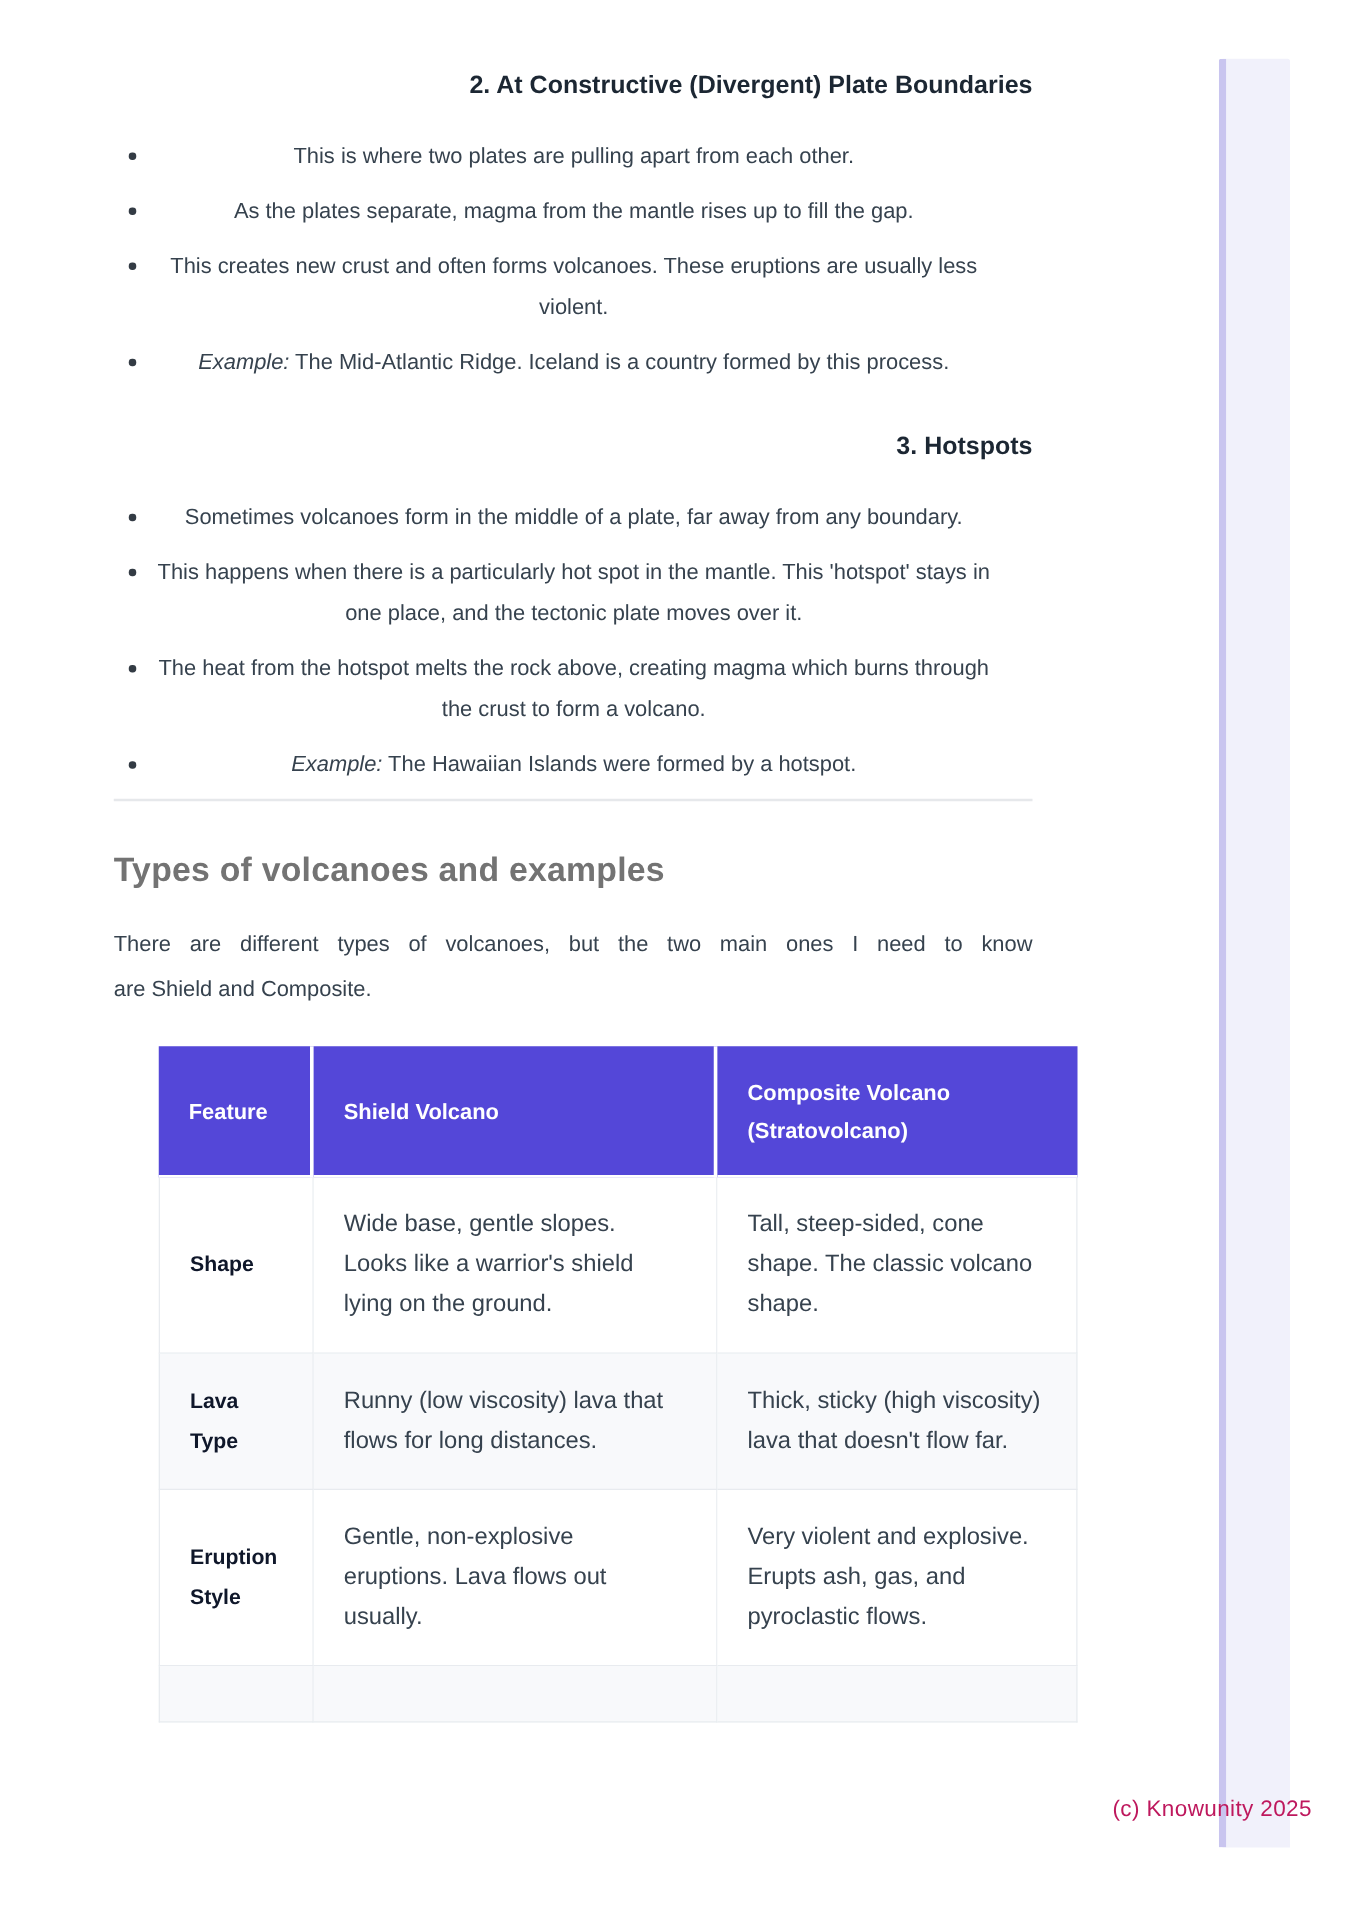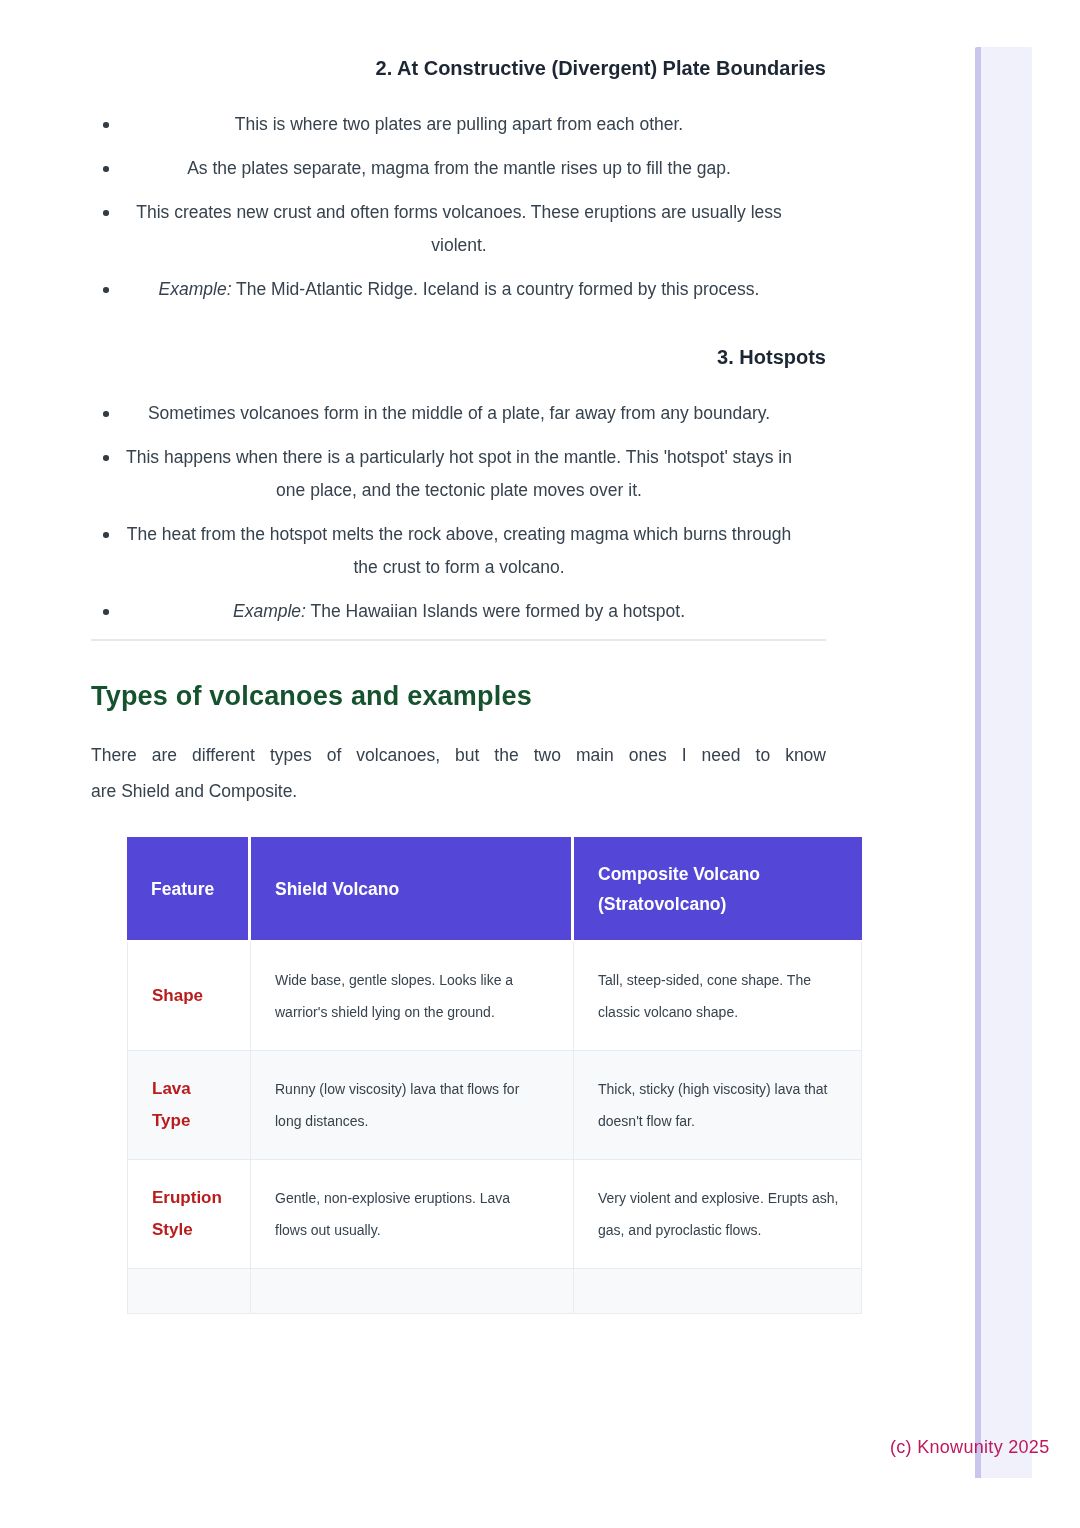--- a/index.html
+++ b/index.html
@@ -53,21 +53,21 @@
     margin-top: 10px;
     height: 2px;
     background: #e6e8eb;
     width: 100%;
   }
   h2.types-heading {
     margin: 38px 0 0 0;
     font-size: 27px;
     line-height: 34px;
     font-weight: 700;
-    color: #14532d;
+    color: #737373;
     letter-spacing: 0.2px;
   }
   p.intro {
     margin: 24px 0 0 0;
     font-size: 17.5px;
     line-height: 36px;
   }
   p.intro .line1 {
     display: block;
     text-align: justify;
@@ -92,33 +92,33 @@
     line-height: 30px;
     font-weight: 700;
     text-align: left;
     vertical-align: middle;
     height: 105px;
     padding: 0 22px 0 24px;
     border-bottom: 2px solid #ffffff;
   }
   thead th:not(:last-child) { border-right: 3px solid #ffffff; }
   tbody td {
-    font-size: 14px;
+    font-size: 19px;
     line-height: 32px;
     vertical-align: middle;
     padding: 22px 22px 22px 24px;
     border-right: 1px solid #e8ebef;
     border-bottom: 1px solid #e8ebef;
     background: #ffffff;
   }
   tbody td.col2 { padding-right: 37px; }
   tbody td:first-child {
     border-left: 1px solid #e8ebef;
     font-weight: 700;
-    color: #b91c1c;
+    color: #0f172a;
     font-size: 17px;
   }
   tbody tr:nth-child(even) td { background: #f8f9fb; }
   tbody tr.partial td { height: 4px; padding-top: 22px; padding-bottom: 22px; }
   .page-edge {
     position: absolute;
     left: 975px; top: 47px;
     width: 57px; height: 1431px;
     background: #f1f1fb;
     border-left: 6px solid #c9c5ef;

